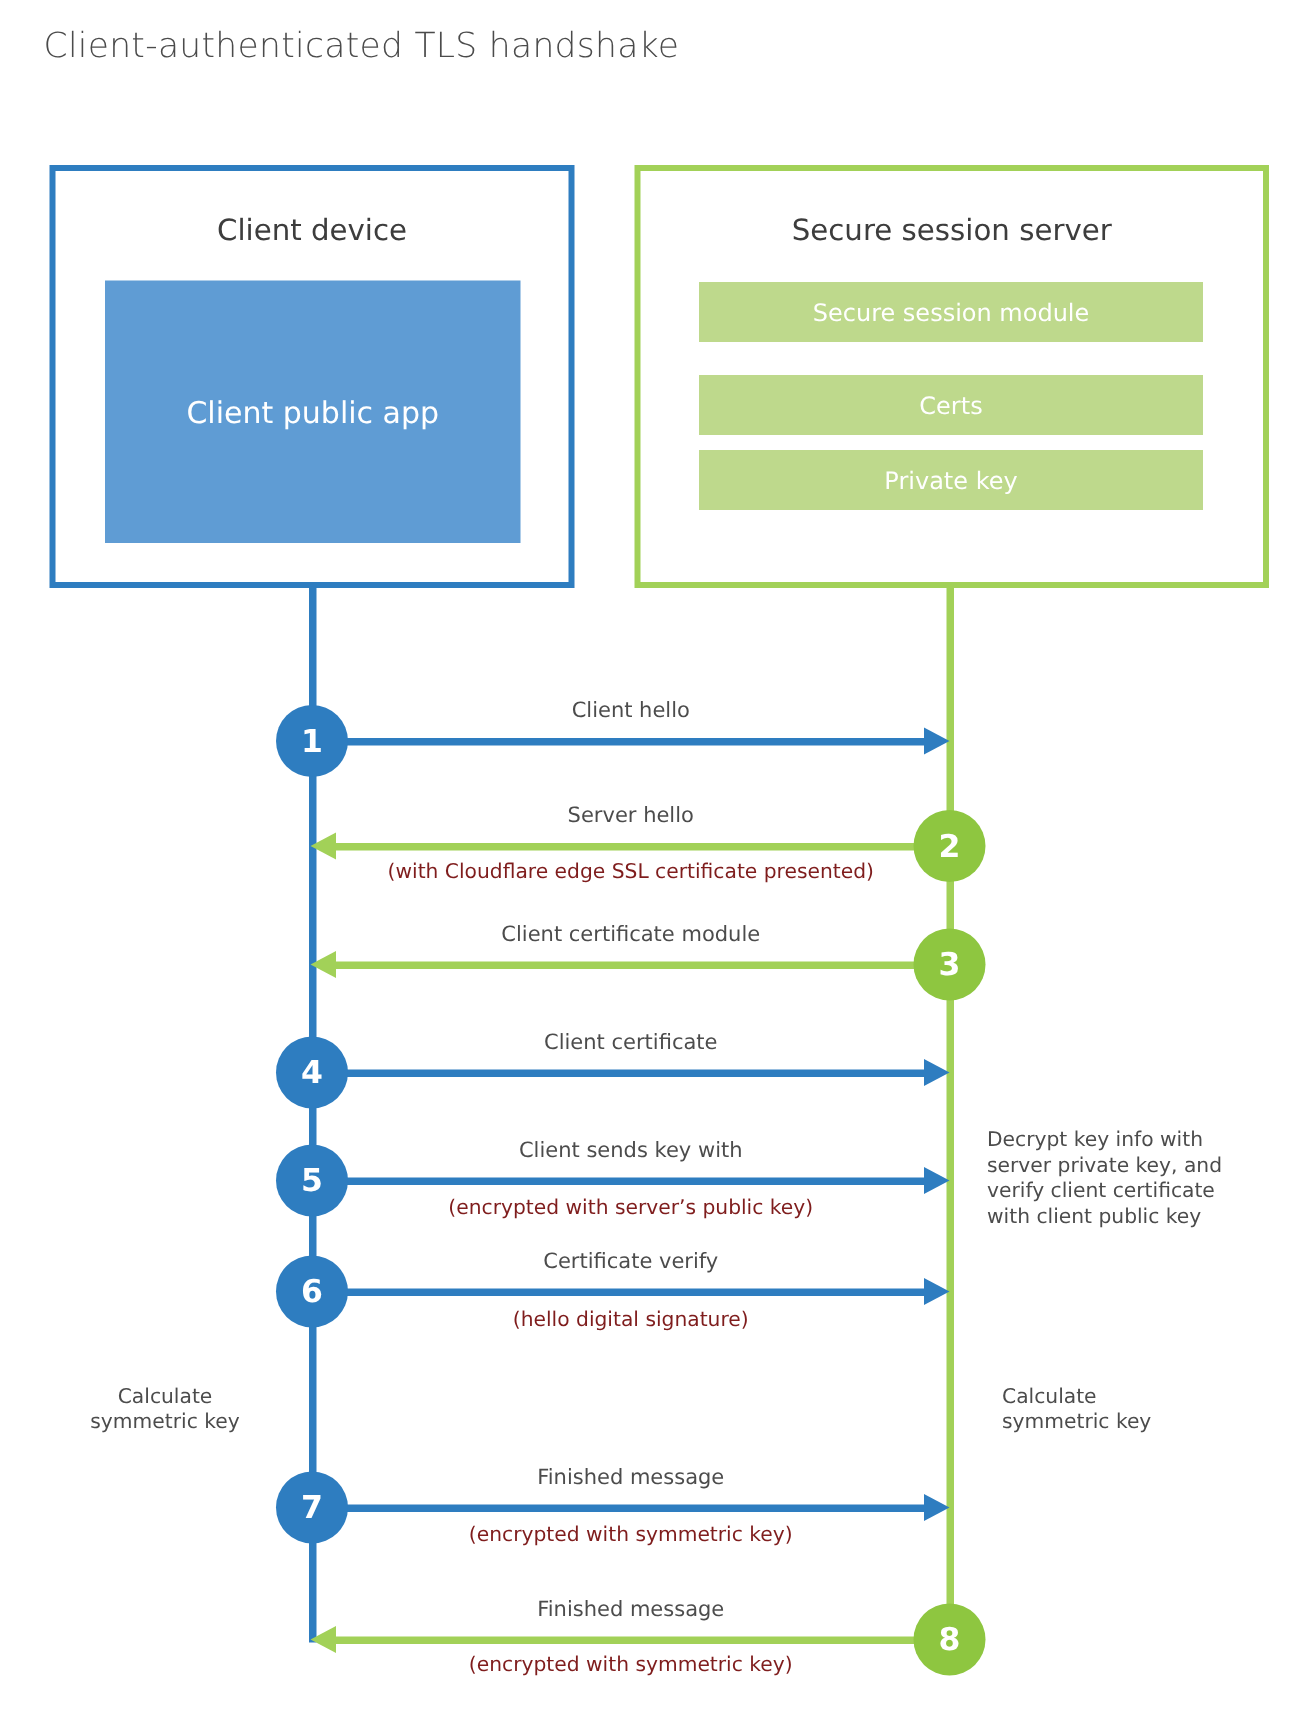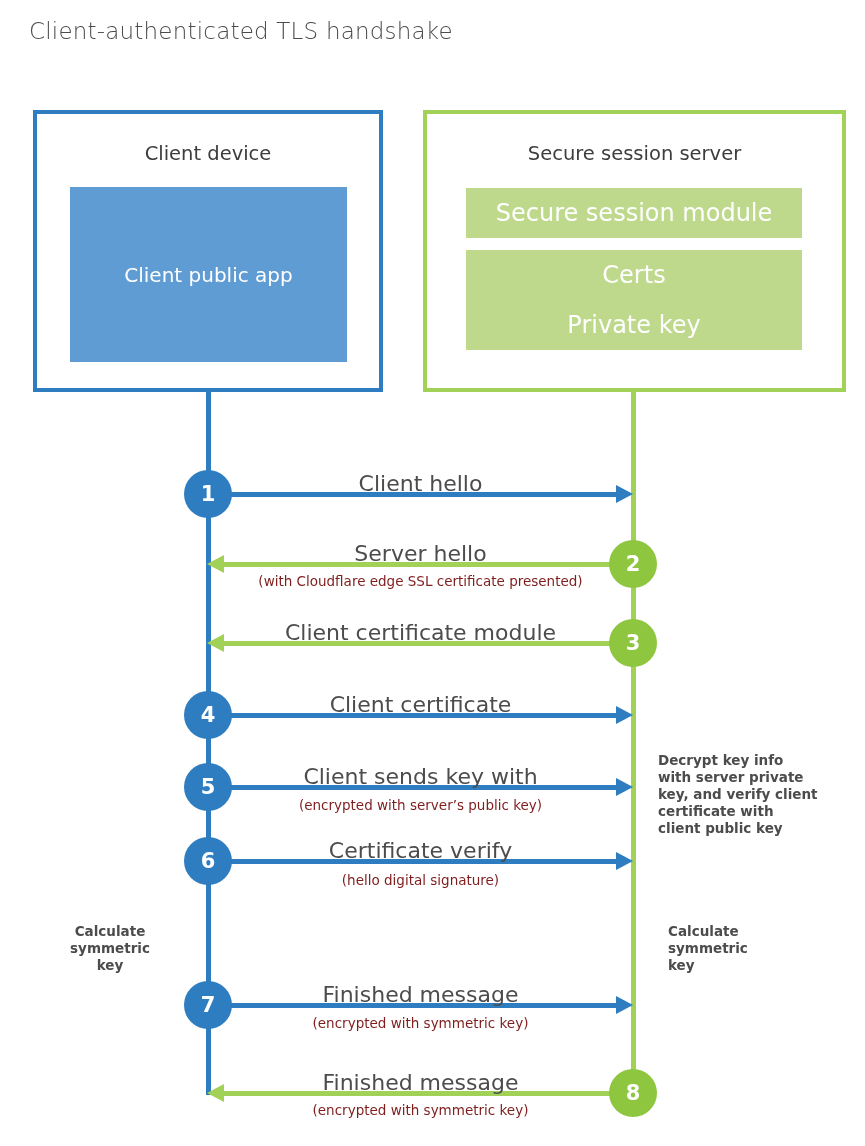--- a/index.html
+++ b/index.html
@@ -19,45 +19,45 @@
   .actor-title{
     position:absolute;top:28px;left:0;width:100%;text-align:center;
     font-size:19.5px;font-weight:normal;color:#3d3d3d;
   }
   #client-app{
     left:70px;top:187px;width:277px;height:175px;background:#5f9cd4;
     display:flex;align-items:center;justify-content:center;text-align:center;
   }
   #client-app span{display:block;width:170px;color:#fff;font-size:20px;line-height:1.3;}
   .module-bar{
-    left:466px;width:336px;height:50px;background:#bed98c;
+    left:466px;width:336px;height:40px;background:#bed98c;
     display:flex;align-items:center;justify-content:center;
-    color:#fff;font-size:24px;
+    color:#fff;font-size:16px;
   }
   
   .lifeline{width:5px;top:391px;height:704px;}
   .blue-bg{background:#2e7dc0;}
   .green-bg{background:#a2d158;}
   
   .hline{height:5px;}
   .tri{width:0;height:0;border-top:9px solid transparent;border-bottom:9px solid transparent;}
   .tri-right{border-left:17px solid #2e7dc0;}
   .tri-left{border-right:17px solid #a2d158;}
   
   .badge{
     width:48px;height:48px;border-radius:50%;
     display:flex;align-items:center;justify-content:center;
     color:#fff;font-size:21px;font-weight:bold;z-index:3;
   }
   .badge-blue{background:#2e7dc0;}
   .badge-green{background:#8ec640;}
   
-  .msg{left:233px;width:375px;text-align:center;font-size:22px;color:#4c4c4c;line-height:24px;margin-top:10px;}
+  .msg{left:233px;width:375px;text-align:center;font-size:14px;color:#4c4c4c;line-height:24px;}
   .sub{left:233px;width:375px;text-align:center;font-size:13.5px;color:#7f1d1d;line-height:18px;}
-  .note{font-size:13.5px;color:#4c4c4c;line-height:17px;font-weight:bold;}
+  .note{font-size:13.5px;color:#4c4c4c;line-height:17px;}
 </style>
 </head>
 <body>
 
 <div id="canvas">
 
   <div id="title" class="abs">Client-authenticated TLS handshake</div>
 
   <div id="client-box" class="abs actor-box">
     <div class="actor-title">Client device</div>

